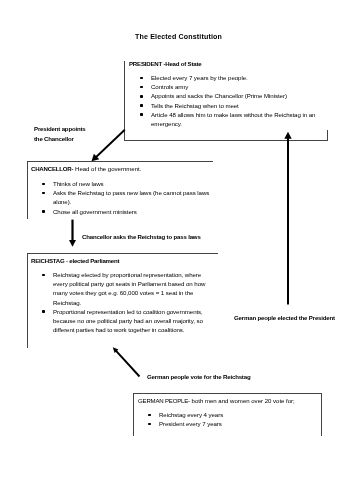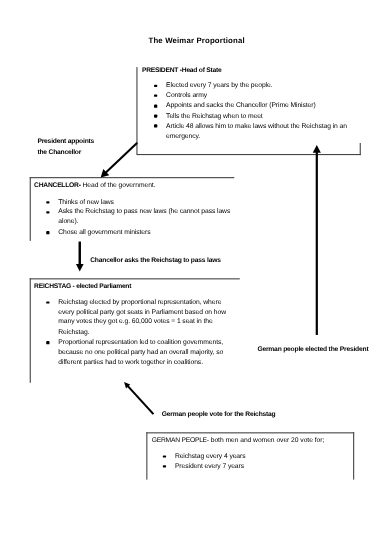--- a/index.html
+++ b/index.html
@@ -21,21 +21,21 @@
   .lbl{font-size:6.1px;font-weight:bold;line-height:9.6px;letter-spacing:-0.03em;white-space:nowrap;}
 
   .rule{position:absolute;background:#444444;}
   svg.ov{position:absolute;left:0;top:0;width:353px;height:500px;overflow:visible;}
 </style>
 </head>
 <body>
 
 <div class="page">
 
-  <div class="abs title">The Weimar Proportional</div>
+  <div class="abs title">The Elected Constitution</div>
 
   <div class="rule" style="left:124px;top:61px;width:1px;height:79px;"></div>
   <div class="rule" style="left:124px;top:140px;width:204px;height:1px;"></div>
   <div class="rule" style="left:327px;top:130px;width:1px;height:11px;"></div>
 
   <div class="abs hd" style="left:129px;top:60px;">
     <span>PRESIDENT -Head of State</span>
   </div>
   <div class="abs bl" style="left:139px;top:73px;width:179px;">
     <div class="row"><span>Elected every 7 years by the people.</span></div>

